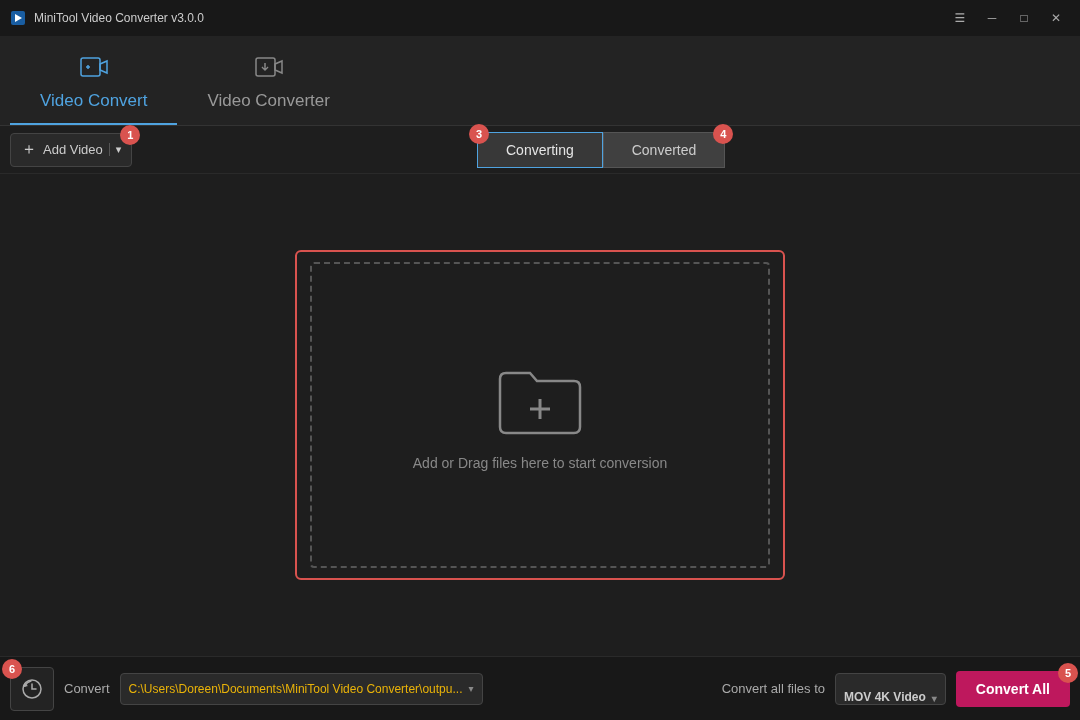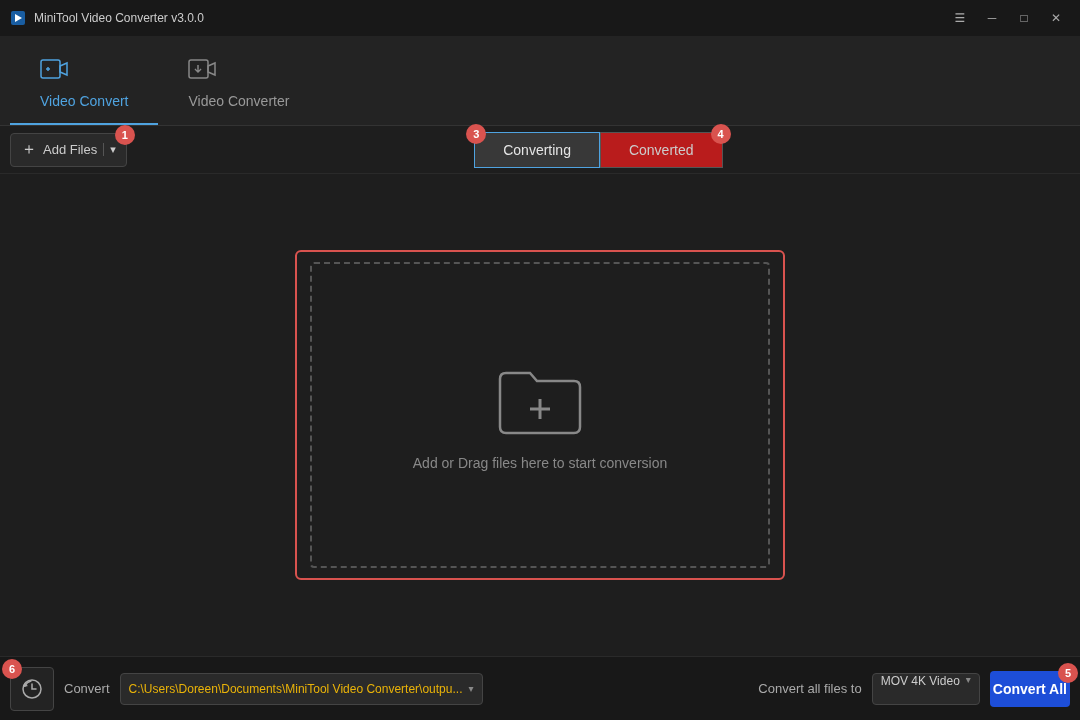--- a/index.html
+++ b/index.html
@@ -63,28 +63,29 @@
       height: 90px;
       background: #232323;
       display: flex;
       align-items: flex-end;
       border-bottom: 1px solid #333;
       padding-left: 10px;
     }
     .nav-tab {
       display: flex;
       flex-direction: column;
+      align-items: center;
       justify-content: center;
       padding: 8px 30px 10px;
       cursor: pointer;
       gap: 6px;
       height: 80px;
       border-bottom: 2px solid transparent;
       color: #999;
-      font-size: 14px;
+      font-size: 17px;
     }
     .nav-tab.active {
       color: #4fa3e0;
       border-bottom: 2px solid #4fa3e0;
     }
     .nav-tab-icon {
       font-size: 22px;
     }
 
     
@@ -139,21 +140,21 @@
     .subtab-spacer { flex: 1; }
     .subtab {
       padding: 6px 28px;
       cursor: pointer;
       font-size: 14px;
       font-weight: 500;
       height: 36px;
       display: flex;
       align-items: center;
       border: 1px solid #555;
-      background: #b91c1c;
+      background: #404040;
       color: #ccc;
     }
     .subtab.active {
       background: #383838;
       color: #e5e5e5;
       border-color: #4fa3e0;
     }
     .subtab:first-of-type { border-radius: 4px 0 0 4px; }
     .subtab:last-of-type { border-radius: 0 4px 4px 0; }
     .badge-3 { top: -8px; left: -8px; }
@@ -254,41 +255,42 @@
       cursor: pointer;
     }
     #bottom-spacer { flex: 1; }
     #convert-all-label {
       font-size: 13px;
       color: #aaa;
       white-space: nowrap;
     }
     #format-select-wrap {
       display: flex;
-      align-items: flex-start;
+      align-items: flex-end;
       background: #2a2a2a;
       border: 1px solid #444;
       border-radius: 4px;
       height: 32px;
       padding: 0 8px;
       gap: 6px;
       cursor: pointer;
+      font-weight: bold;
     }
     #format-select-text {
       font-size: 12px;
       color: #ccc;
     }
     #format-select-arrow {
       font-size: 10px;
       color: #888;
     }
     #convert-all-btn {
       height: 36px;
-      padding: 0 3px;
-      background: #1d4ed8;
+      padding: 0 20px;
+      background: #be185d;
       border: none;
       border-radius: 4px;
       color: #fff;
       font-size: 14px;
       font-weight: 600;
       cursor: pointer;
     }
     
     .badge-5 {
       position: absolute;
@@ -346,21 +348,21 @@
     </div>
     <span>Video Converter</span>
   </div>
 </div>
 
 <div id="subtab-bar">
 
   <div style="position:relative; display:flex;">
     <div class="add-files-btn">
       <span class="plus">＋</span>
-      <span>Add Files</span>
+      <span>Add Video</span>
       <span class="arrow">▾</span>
     </div>
     <div class="badge badge-1">1</div>
   </div>
 
   <div class="subtab-spacer"></div>
 
   <div style="position:relative; display:flex;">
     <div class="badge badge-3">3</div>
     <div class="subtab active">Converting</div>

